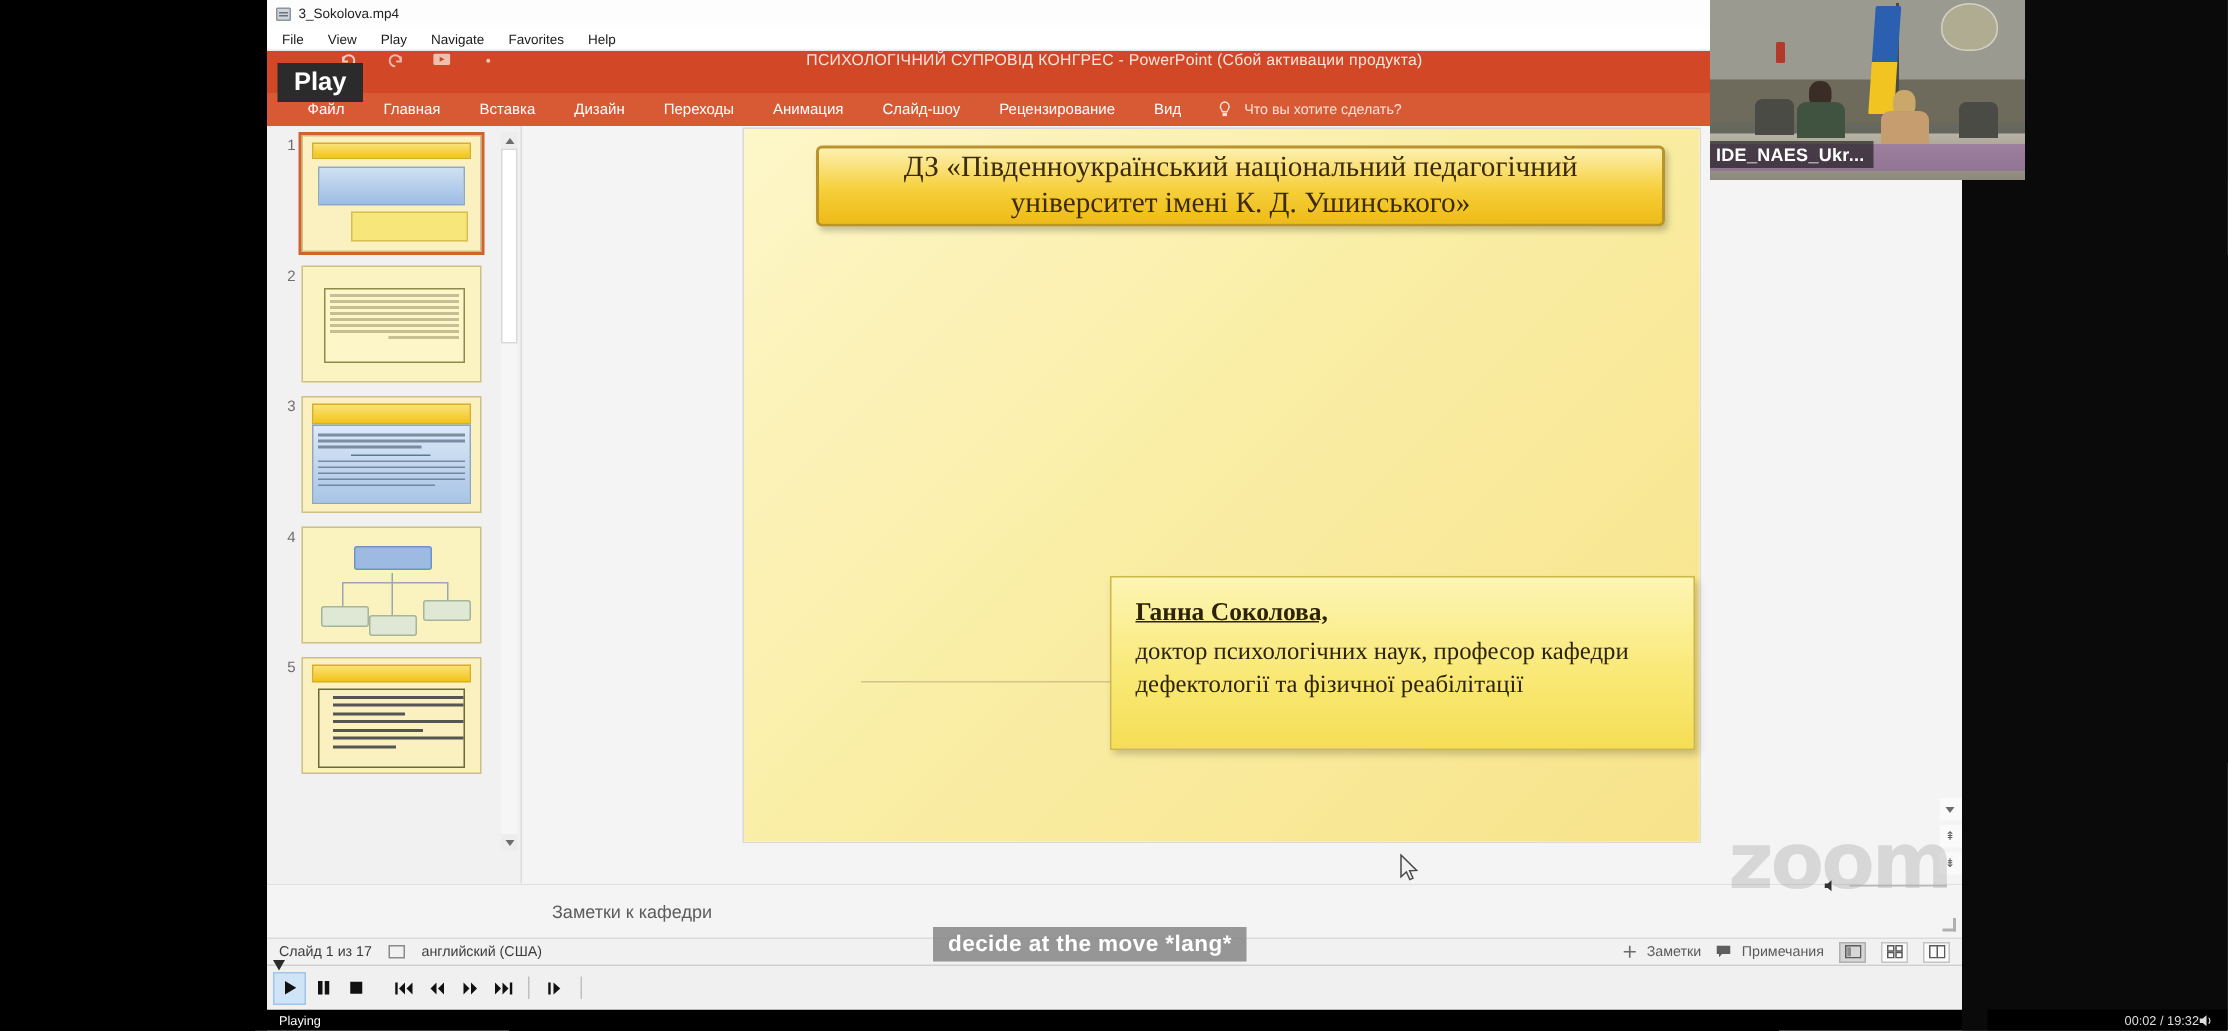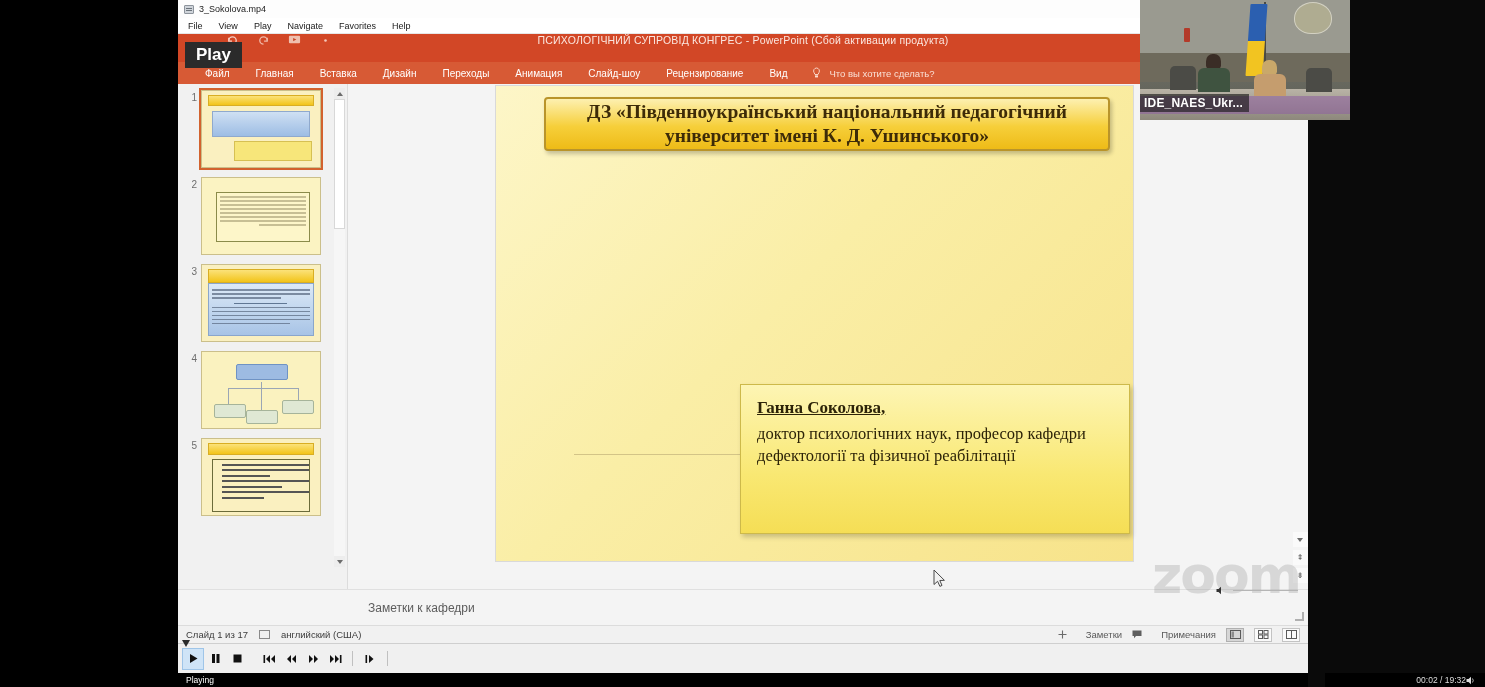--- a/index.html
+++ b/index.html
@@ -83,31 +83,31 @@
               align-items:flex-start; justify-content:center; min-width:0; }
   .slide{ position:absolute; left:148px; top:2px; width:637px; height:475px;
           background:linear-gradient(135deg,#fdf6c8 0%,#faeea6 45%,#f7e38a 100%);
           box-shadow:0 0 0 1px #d9d9d9; }
 
   .s-header{ position:absolute; left:48px; top:11px; width:566px; height:54px;
              background:linear-gradient(#fdf0b0,#f6cf3a 55%,#eebb17);
              border:2px solid #b9942a; border-radius:4px;
              display:flex; align-items:center; justify-content:center; text-align:center;
              font-family:"Liberation Serif", serif; font-size:19.5px; color:#3d2b08;
-             line-height:1.22; padding:0 10px; box-shadow:2px 3px 4px rgba(0,0,0,.22);font-weight:bold; }
+             line-height:1.22; padding:0 10px; box-shadow:2px 3px 4px rgba(0,0,0,.22); }
 
   .s-title{ position:absolute; left:55px; top:92px; width:545px; height:195px;
             background:linear-gradient(#e4eef8 0%,#cfe0f2 35%,#a9c5e6 100%);
             border:2px solid #9ab2d0;
             display:flex; align-items:center; justify-content:center; text-align:center;
             font-family:"Liberation Serif", serif; font-weight:bold; font-size:30px;
             color:#10121a; line-height:1.22; letter-spacing:.3px; padding:0 14px;
             box-shadow:2px 3px 5px rgba(0,0,0,.2); }
 
-  .s-author{ position:absolute; left:244px; top:298px; width:390px; height:150px;
+  .s-author{ position:absolute; left:244px; top:298px; width:390px; height:116px;
              background:linear-gradient(#fdf5b4,#f9e873 60%,#f5de55);
              border:1px solid #cdb94a; padding:13px 16px;
              font-family:"Liberation Serif", serif; color:#2c2308;
              box-shadow:2px 3px 5px rgba(0,0,0,.2); }
   .s-author .aname{ font-weight:bold; font-size:17px; text-decoration:underline; margin-bottom:5px; }
   .s-author .arole{ font-size:16.5px; line-height:1.32; }
 
   .s-hline{ position:absolute; left:78px; top:368px; width:170px; height:1px; background:#d3c487; }
 
   .cursor{ position:absolute; left:585px; top:485px; width:13px; height:19px; z-index:40; }
@@ -122,21 +122,21 @@
 
   
   .notes{ height:36px; background:#f4f4f4; border-top:1px solid #e0e0e0;
           display:flex; align-items:center; padding-left:190px; font-size:12px; color:#5c5c5c; }
 
   
   .ppt-status{ height:18px; background:#f1f1f1; border-top:1px solid #dcdcdc;
                display:flex; align-items:center; font-size:9.5px; color:#3c3c3c; padding:0 8px; }
   .ps-left{ display:flex; align-items:center; gap:11px; }
   .ps-right{ margin-left:auto; display:flex; align-items:center; gap:10px; }
-  .ps-ico{ display:inline-flex; align-items:center; gap:19px; color:#5a5a5a; }
+  .ps-ico{ display:inline-flex; align-items:center; gap:7px; color:#5a5a5a; }
   .viewbtn{ width:18px;height:14px; border:1px solid #c3c3c3; background:#fafafa;
             display:flex;align-items:center;justify-content:center; }
   .viewbtn.active{ background:#d6d6d6; border-color:#b0b0b0; }
   .langbox{ width:11px;height:9px;border:1px solid #8a8a8a; }
 
   
   .zoomwm{ position:absolute; right:8px; bottom:38px; font-size:52px; font-weight:bold;
            color:rgba(150,150,150,.30); letter-spacing:-2px; pointer-events:none;
            font-family:"DejaVu Sans", sans-serif; }
 
@@ -523,20 +523,21 @@
     </div>
 
     <div class="mpc-status">
       <span>Playing</span>
     </div>
   </div>
 
   <div style="position:absolute;left:185px;top:42px;background:#2b2b2b;color:#fff;
               font-size:17px;font-weight:bold;padding:3px 11px;z-index:60;">Play</div>
 
+  <div class="caption">decide at the move *lang*</div>
 
   <div class="ptile">
     <div class="room"></div>
     <div class="wall"></div>
     <div class="panel"></div>
     <div class="ext"></div>
     <div class="emblem"></div>
     <div class="pole"></div>
     <div class="flag"></div>
     <div class="desk"></div>

